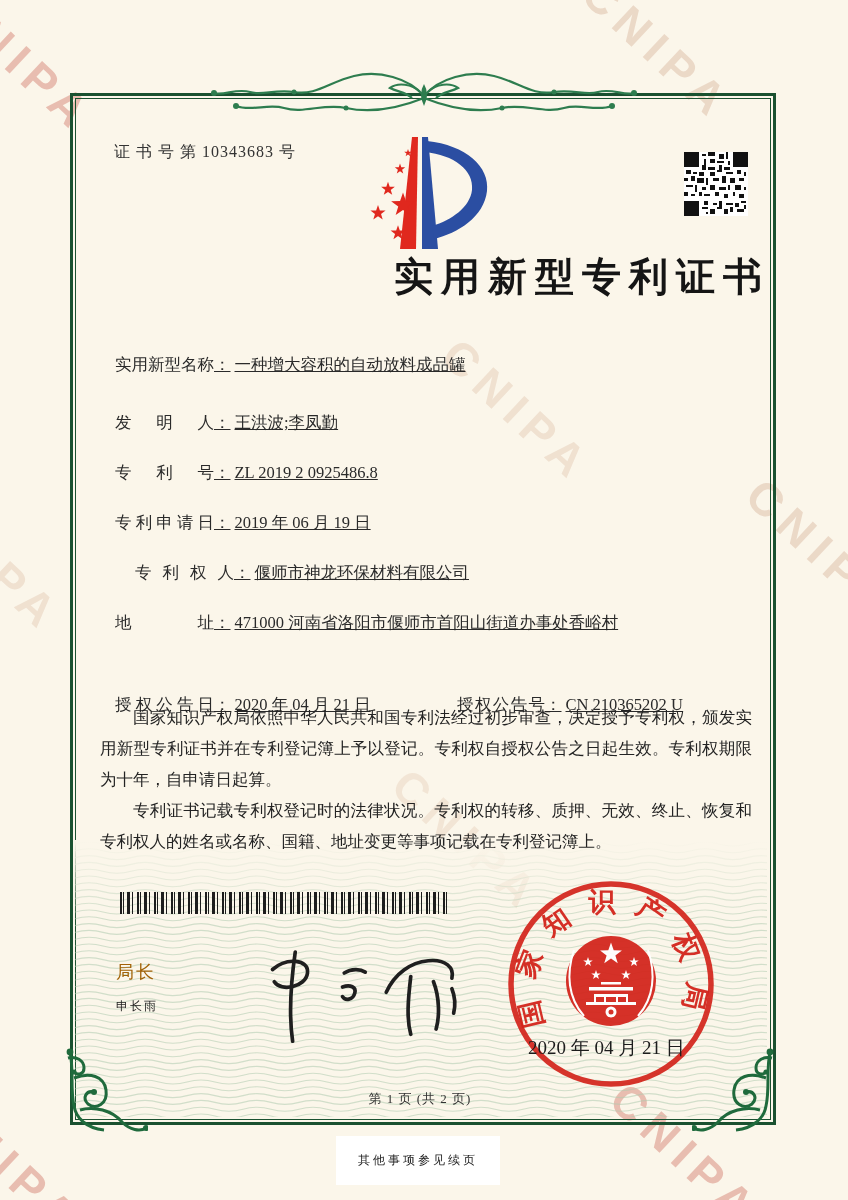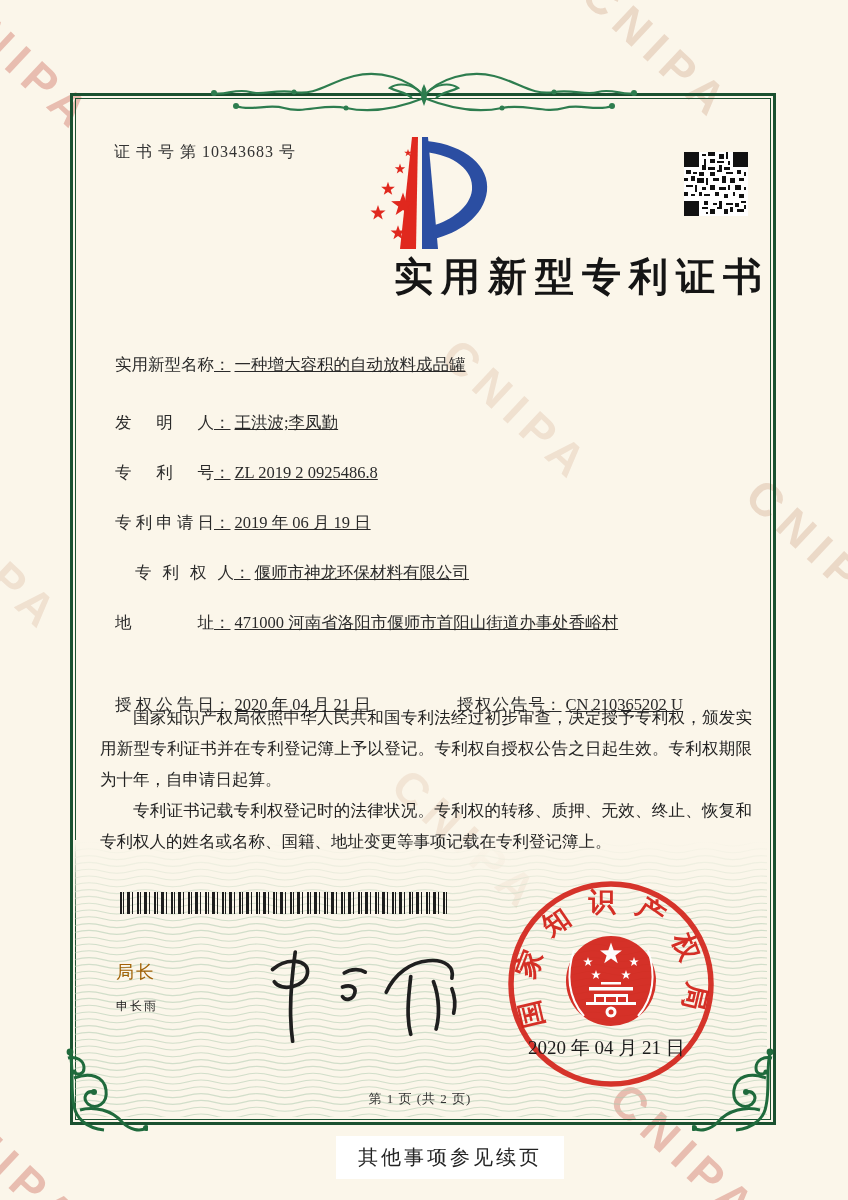--- a/index.html
+++ b/index.html
@@ -46,21 +46,21 @@
         #1d1d1d 12px 13px, transparent 13px 17px);}
   .sig-title{position:absolute;left:116px;top:960px;font-family:"Liberation Sans",sans-serif;
       font-size:18px;letter-spacing:2px;color:#a16207;}
   .sig-name{position:absolute;left:116px;top:998px;font-family:"Liberation Sans",sans-serif;
       font-size:12px;letter-spacing:2px;color:#222;}
   .seal-date{position:absolute;left:528px;top:1035px;font-size:19px;color:#1c1c1c;
       white-space:nowrap;}
   .pagenum{position:absolute;left:70px;top:1090px;width:700px;text-align:center;
       font-size:13px;color:#333;letter-spacing:1px;}
   .contbox{position:absolute;left:336px;top:1136px;background:#ffffff;
-      padding:8px 22px;font-size:20px;letter-spacing:3px;color:#222;}
+      padding:16px 22px;font-size:12px;letter-spacing:3px;color:#222;}
   svg{display:block;}
 </style>
 </head>
 <body>
 
 <div class="wm red" style="left:-30px;top:-22px;">CNIPA</div>
 <div class="wm tan2" style="left:608px;top:-34px;">CNIPA</div>
 <div class="wm tan" style="left:468px;top:328px;">CNIPA</div>
 <div class="wm tan" style="left:-62px;top:478px;">CNIPA</div>
 <div class="wm tan2" style="left:772px;top:468px;">CNIPA</div>

